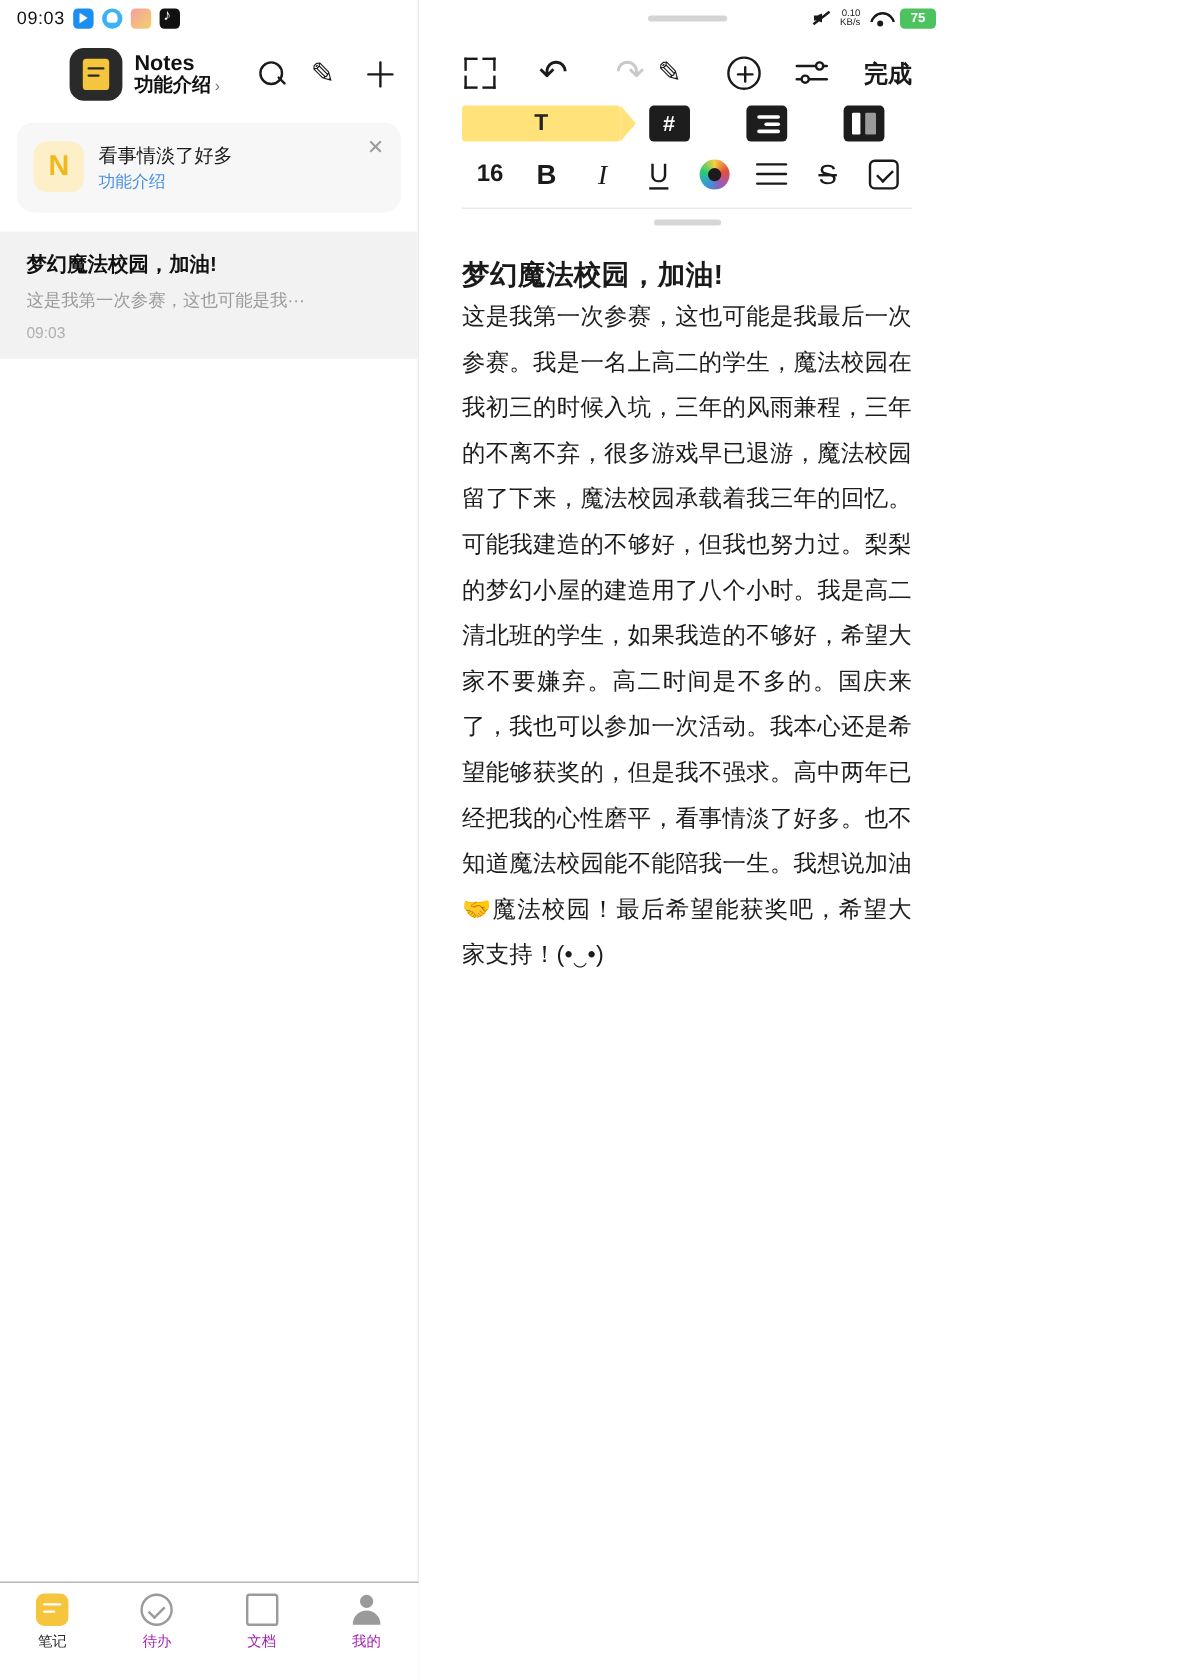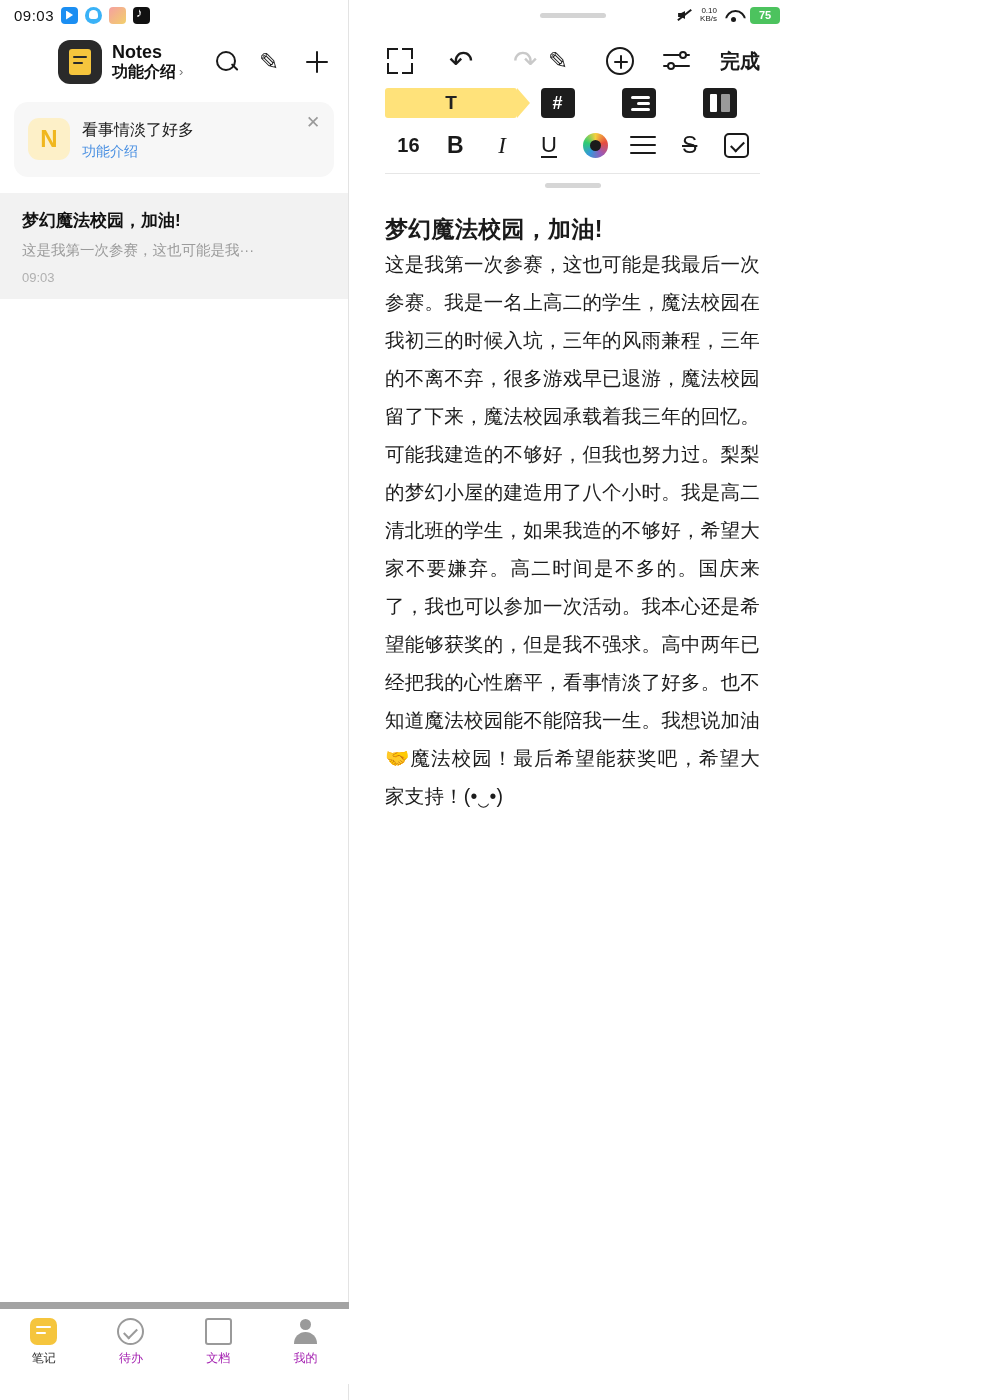--- a/index.html
+++ b/index.html
@@ -101,22 +101,22 @@
     background: #f2f2f2; padding: 16px 20px 14px 22px; position: relative;
   }
   .note-title { font-size: 17px; font-weight: 700; color: #111; }
   .note-snippet {
     font-size: 14.5px; color: #9b9b9b; margin-top: 9px; white-space: nowrap;
     overflow: hidden; text-overflow: ellipsis;
   }
   .note-time { font-size: 13px; color: #b0b0b0; margin-top: 10px; }
 
   .bottom-nav {
-    position: absolute; left: 0; bottom: 16px; width: 349px; height: 82px;
-    border-top: 7px solid #a3a3a3; background: #fff;
+    position: absolute; left: 0; bottom: 0; width: 349px; height: 82px;
+    border-top: 1px solid #a3a3a3; background: #fff;
     display: flex; align-items: flex-start; padding-top: 9px;
   }
   .nav-item { flex: 1; text-align: center; font-size: 12px; color: #a21caf; }
   .nav-item.active { color: #2b2b2b; }
   .nav-ic { width: 27px; height: 27px; margin: 0 auto 5px auto; position: relative; }
   .nav-notes { background: #f5c53d; border-radius: 7px; }
   .nav-notes::before, .nav-notes::after {
     content: ""; position: absolute; left: 6px; height: 2.4px; background: #fff; border-radius: 2px;
   }
   .nav-notes::before { top: 8px; width: 15px; }

